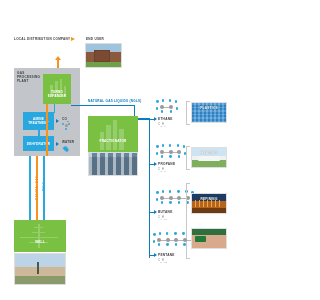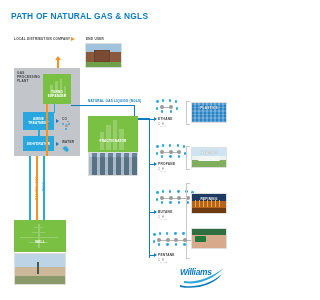--- a/index.html
+++ b/index.html
@@ -98,21 +98,20 @@
     font-size:8.4px;font-weight:bold;font-style:italic;color:#0c7cc0;
     letter-spacing:-.3px;line-height:1;
   }
   .swoosh{position:absolute;}
 </style>
 </head>
 <body>
 
 <div class="stage">
 
-  <div class="title">PATH OF NATURAL GAS &amp; NGLS</div>
 
   <div class="abs lbl" style="left:14px;top:37px;">LOCAL DISTRIBUTION COMPANY</div>
   <div class="arrow ar-right-orange" style="left:71px;top:36.5px;"></div>
   <div class="abs lbl" style="left:86px;top:37px;">END USER</div>
   <div class="photo ph-house" style="left:85px;top:43px;width:37px;height:25px;"></div>
 
   <div class="pipe-orange" style="left:56.5px;top:60px;width:2.2px;height:24px;"></div>
   <div class="arrow ar-up-orange" style="left:54.6px;top:56px;"></div>
 
   <div class="abs plantbg" style="left:14px;top:68px;width:66px;height:88px;">
@@ -293,21 +292,14 @@
       <i style="left:18px;top:0;width:1.6px;height:24px;"></i>
       <i style="left:14px;top:3px;width:9px;height:1.2px;"></i>
       <i style="left:12px;top:8px;width:13px;height:1.2px;"></i>
       <i style="left:0;top:13px;width:38px;height:1.2px;"></i>
       <i style="left:9px;top:18px;width:19px;height:1.2px;"></i>
     </span>
     <div class="boxlabel" style="top:20px;">WELL</div>
   </div>
   <div class="photo ph-well" style="left:14px;top:253px;width:52px;height:32px;"></div>
 
-  <div class="logo" style="left:178px;top:266px;width:50px;height:24px;">
-    <div class="wd" style="position:absolute;left:2px;top:2px;">Williams</div>
-    <svg class="swoosh" style="left:0;top:0;" width="50" height="24" viewBox="0 0 50 24">
-      <path d="M2,19 C12,22 30,20 44,8 C36,19 18,24 2,21 Z" fill="#0c7cc0"></path>
-      <path d="M6,15 C18,17 32,12 46,2 C34,14 20,19 6,17 Z" fill="#29a7df"></path>
-    </svg>
-  </div>
 
 </div>
 
 </body></html>

